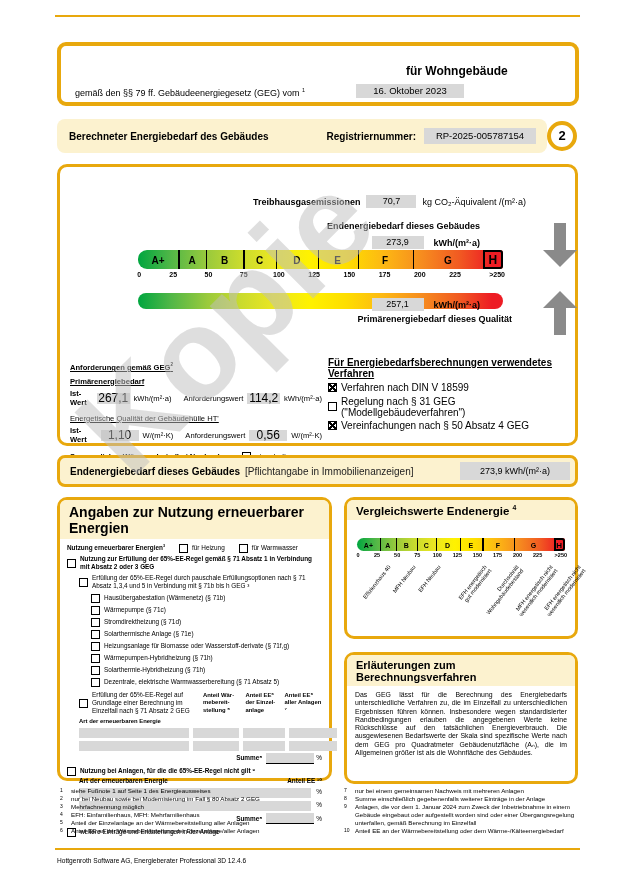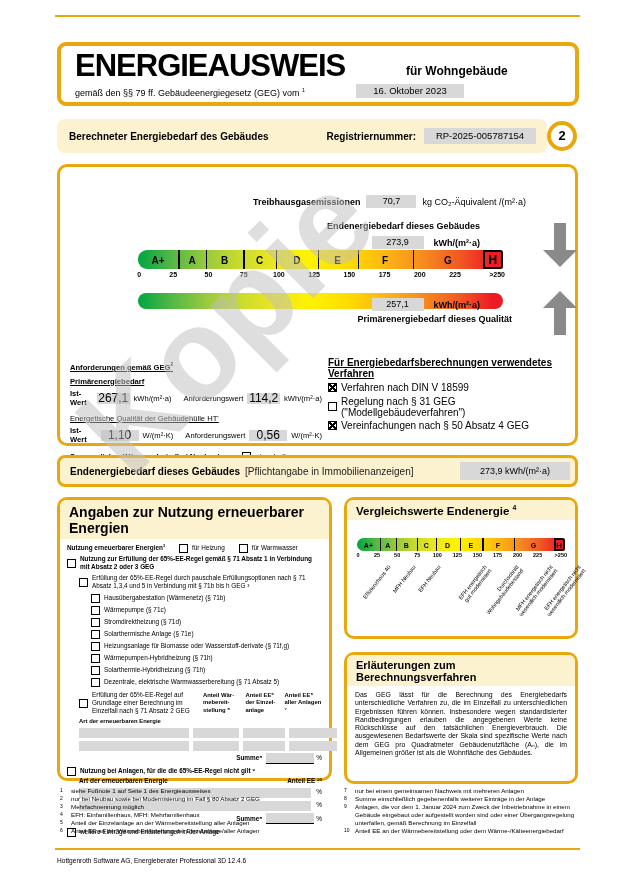--- a/index.html
+++ b/index.html
@@ -144,21 +144,20 @@
   sup{font-size:60%;}
 </style>
 </head>
 <body>
 
 <div class="page">
 
   <div class="rule top"></div>
 
   <div class="header-box">
-    <div class="hb-title">ENERGIEAUSWEIS</div>
     <div class="hb-sub">für Wohngebäude</div>
     <div class="hb-law"><span>gemäß den §§ 79 ff. Gebäudeenergiegesetz (GEG) vom</span> <sup>1</sup></div>
     <div class="gbox hb-date">16. Oktober 2023</div>
   </div>
 
   <div class="reg-bar">
     <span class="reg-label">Berechneter Energiebedarf des Gebäudes</span>
     <span class="reg-num-label">Registriernummer:</span>
     <span class="gbox reg-value">RP-2025-005787154</span>
   </div>

